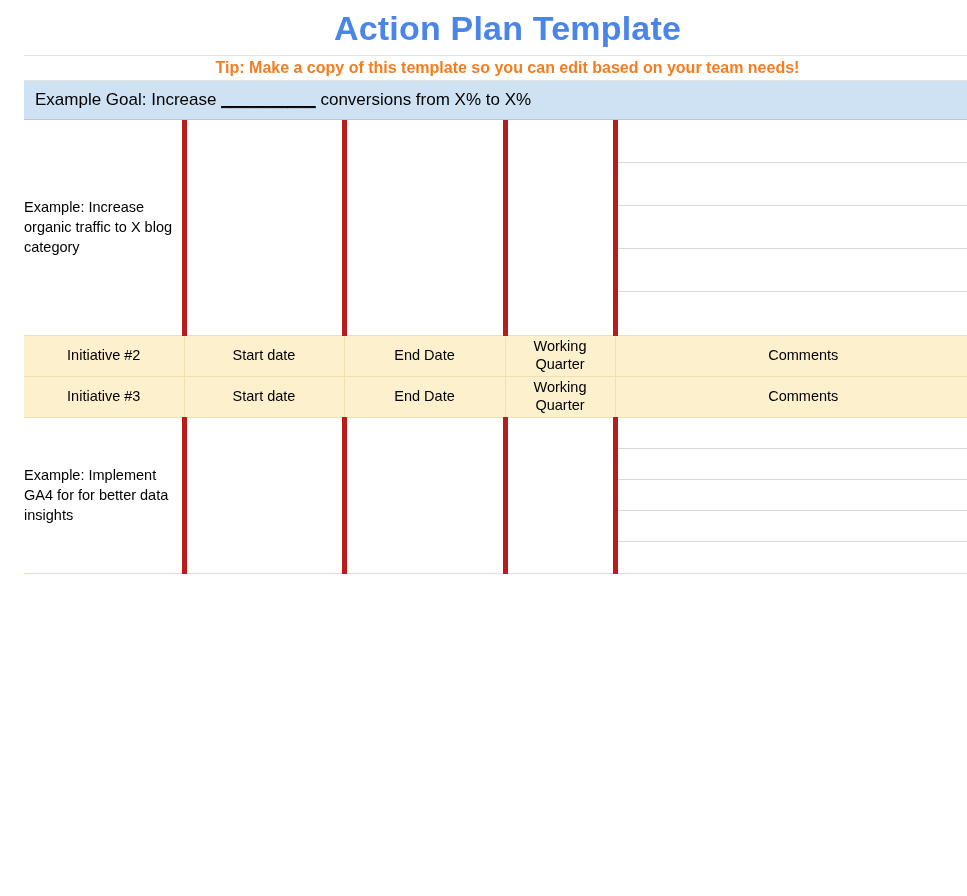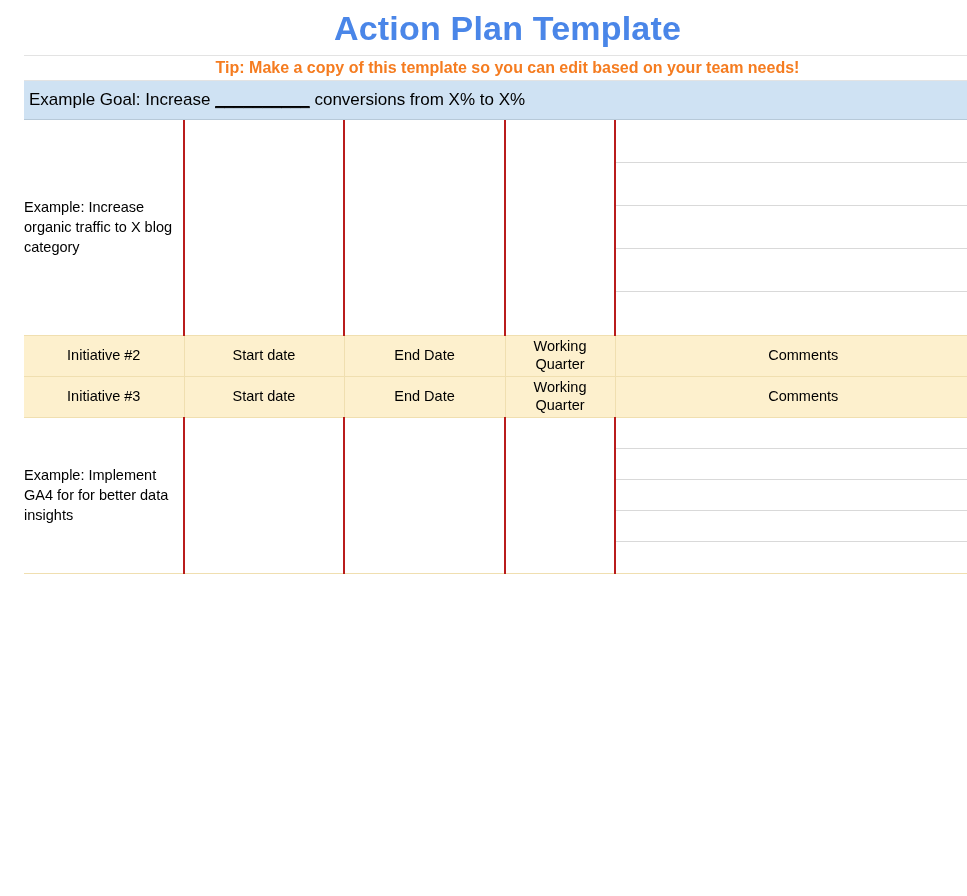--- a/index.html
+++ b/index.html
@@ -61,21 +61,21 @@
     height: 39px;
     background: #cfe2f3;
     border-bottom: 1px solid #b7c9d8;
     display: flex;
     align-items: center;
     box-sizing: border-box;
   }
   .goal-text {
     font-size: 17px;
     color: #000000;
-    padding-left: 5px;
+    padding-left: 11px;
     white-space: pre;
   }
   .goal-blank {
     text-decoration: underline;
   }
 
   
   table.grid {
     border-collapse: collapse;
     table-layout: fixed;
@@ -104,21 +104,21 @@
     border-right: 1px solid #f0dfb0;
     border-top: 1px solid #f0dfb0;
     border-bottom: 1px solid #f0dfb0;
     line-height: 1.18;
   }
   tr.hdr td:last-child { border-right: none; }
 
   
   tr.body td {
     height: 215px;
-    border-right: 2px solid #b91c1c;
+    border-right: 5px solid #b91c1c;
     border-bottom: 1px solid #f0dfb0;
     background: #ffffff;
     vertical-align: middle;
   }
   tr.body td:last-child { border-right: none; }
 
   td.desc {
     font-size: 14.5px;
     line-height: 1.38;
     padding: 0 10px 0 2px;

